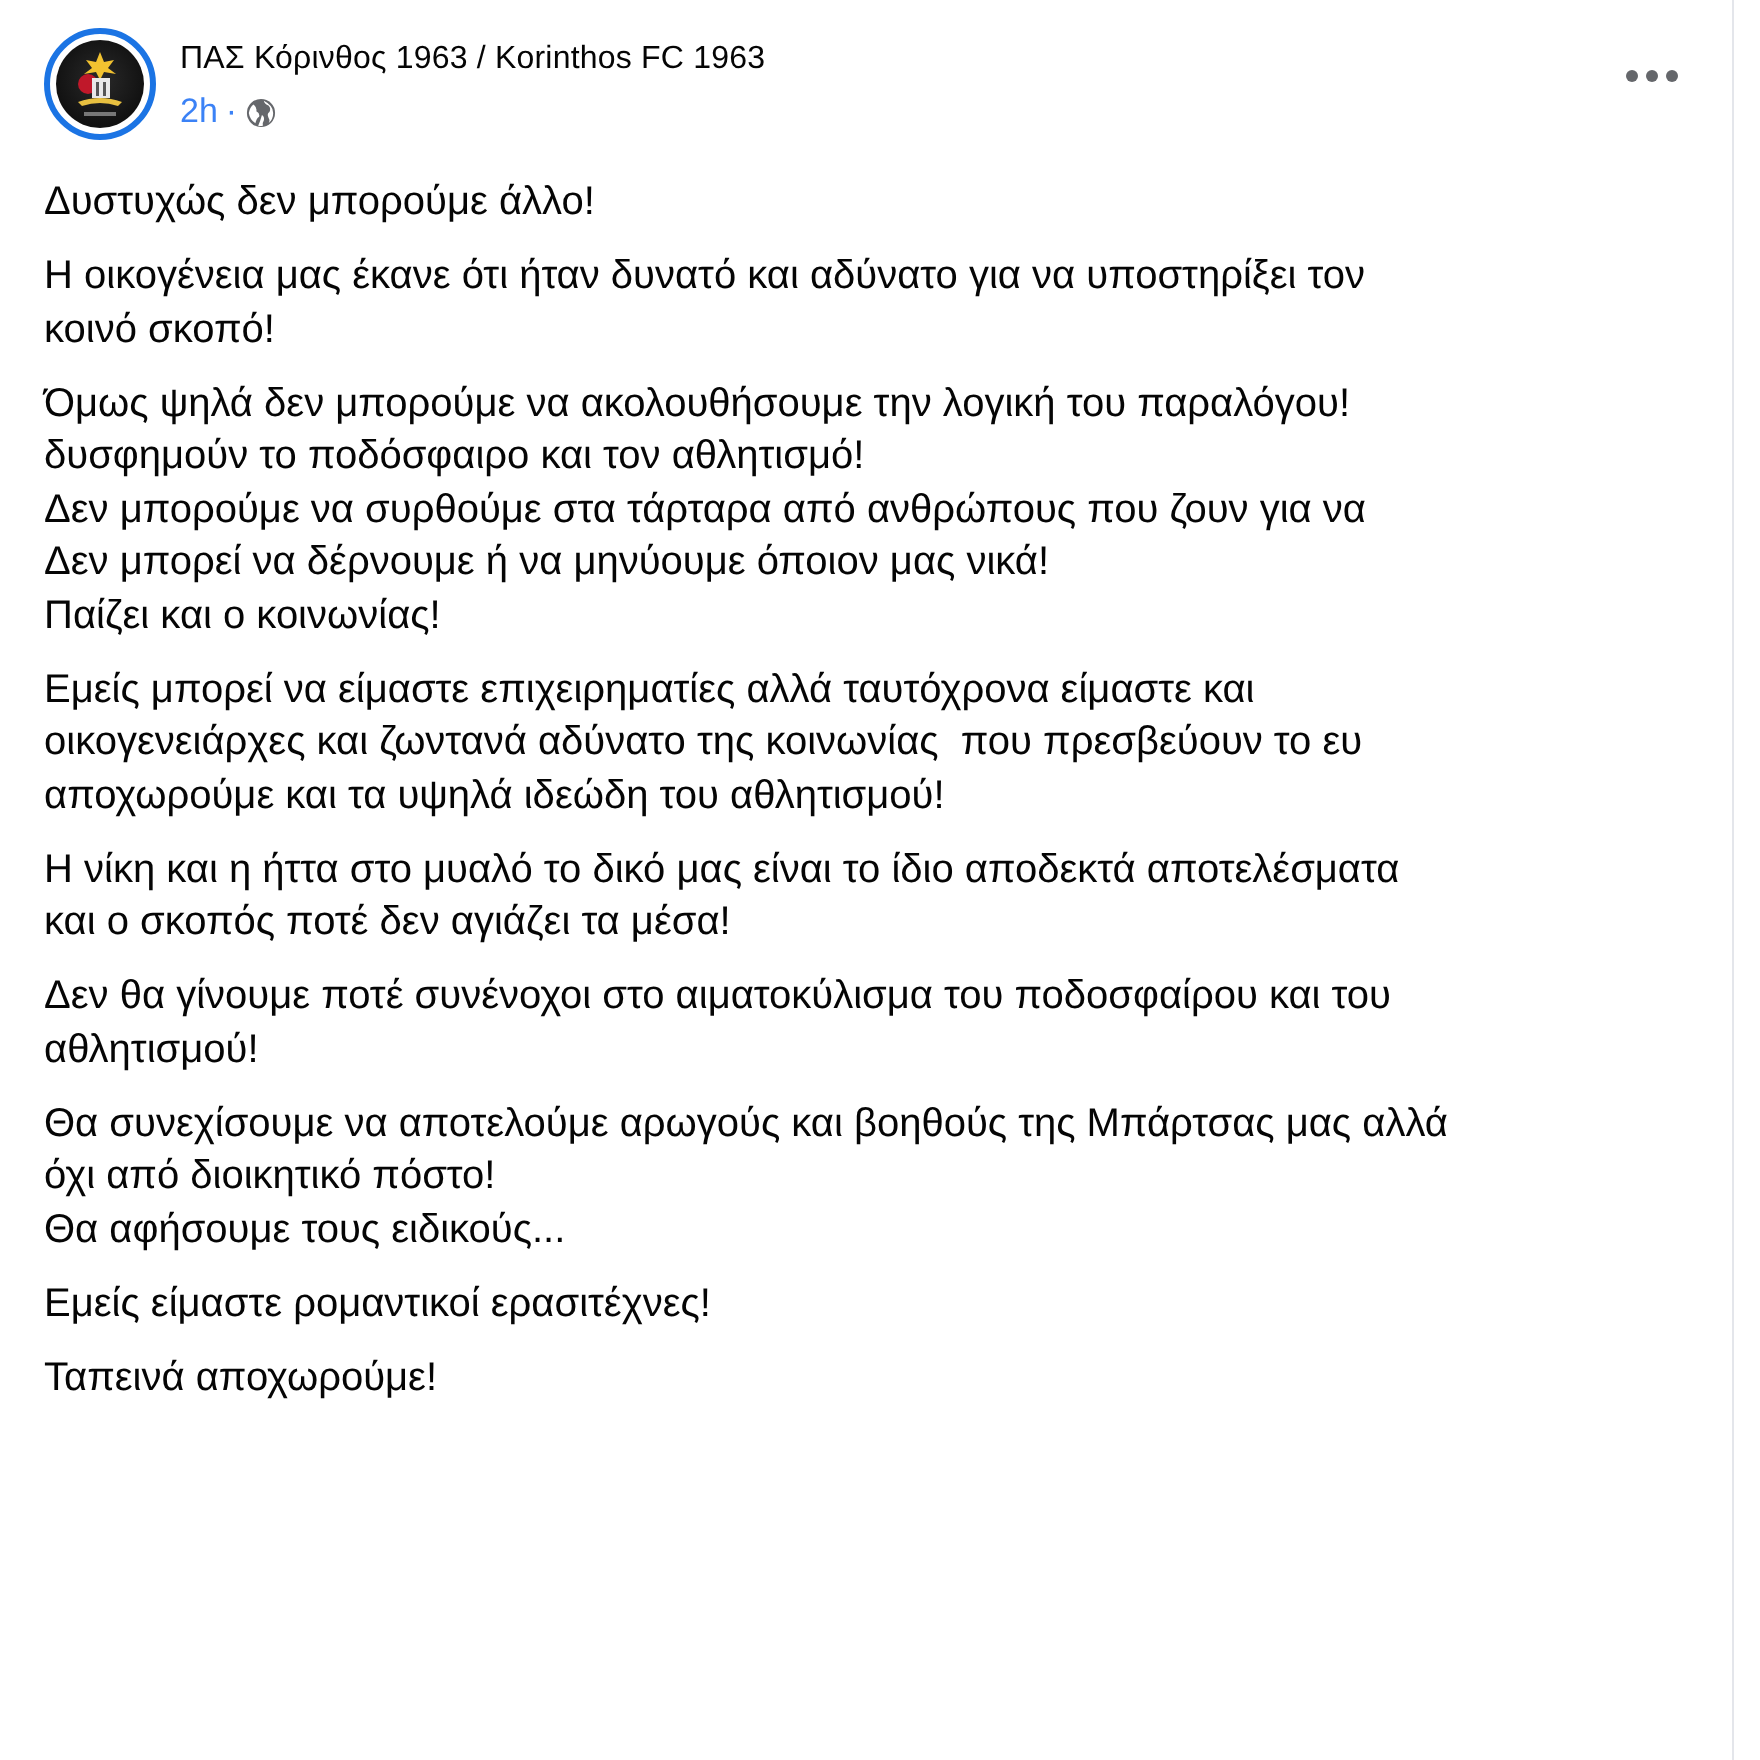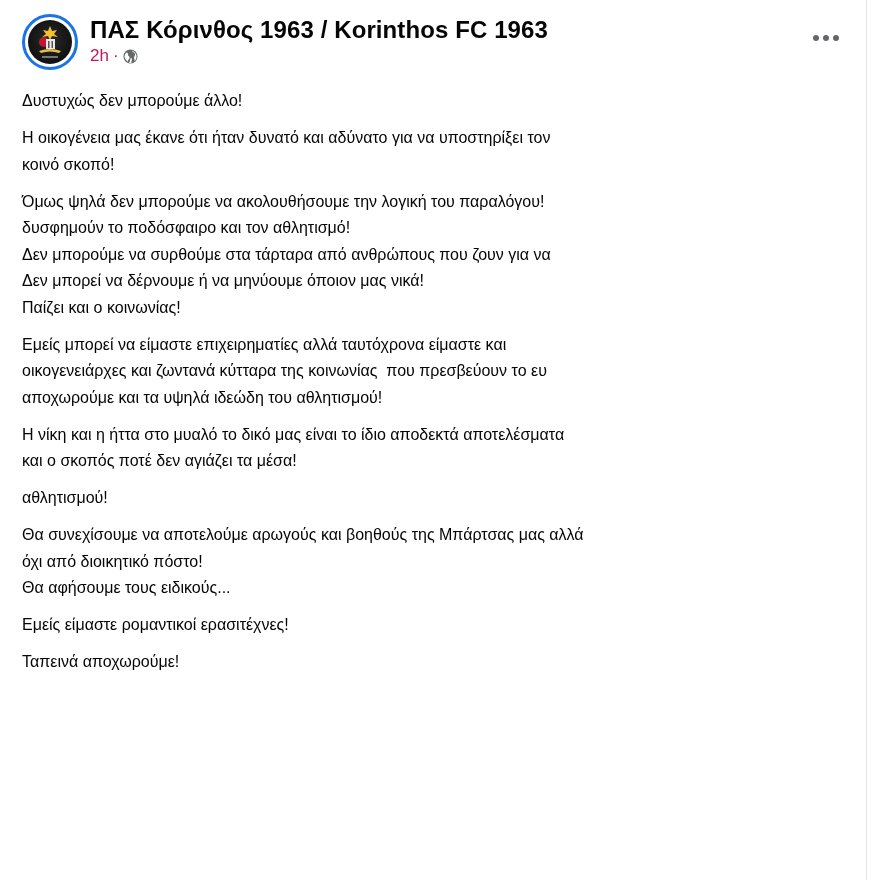--- a/index.html
+++ b/index.html
@@ -47,31 +47,31 @@
       overflow: hidden;
     }
     .avatar-inner svg { position: absolute; left: 0; top: 0; width: 100%; height: 100%; }
     .meta {
       margin-left: 12px;
       display: flex;
       flex-direction: column;
       justify-content: center;
     }
     .page-name {
-      font-size: 24px;
-      font-weight: 700;
+      font-size: 16px;
+      font-weight: 400;
       color: #050505;
       line-height: 26px;
       letter-spacing: 0.1px;
     }
     .sub {
       display: flex;
       align-items: center;
       font-size: 17px;
-      color: #be185d;
+      color: #3b82f6;
       line-height: 22px;
       margin-top: 2px;
     }
     .sub .dot { margin: 0 4px; }
     .globe {
       width: 15px; height: 15px;
       display: inline-block;
     }
     .more-button {
       position: absolute;
@@ -86,21 +86,21 @@
     .more-button span {
       width: 6px; height: 6px;
       border-radius: 50%;
       background: #65676b;
       display: inline-block;
     }
     .body {
       position: absolute;
       left: 22px; top: 88px;
       width: 830px;
-      font-size: 16px;
+      font-size: 20px;
       line-height: 26.5px;
       color: #050505;
     }
     .para {
       margin: 0 0 10.5px 0;
     }
     .line { display: block; white-space: pre; }
   </style>
 </head>
 <body>
@@ -151,28 +151,29 @@
       </div>
       <div class="para">
         <span class="line">Όμως ψηλά δεν μπορούμε να ακολουθήσουμε την λογική του παραλόγου!</span>
         <span class="line">δυσφημούν το ποδόσφαιρο και τον αθλητισμό!</span>
         <span class="line">Δεν μπορούμε να συρθούμε στα τάρταρα από ανθρώπους που ζουν για να</span>
         <span class="line">Δεν μπορεί να δέρνουμε ή να μηνύουμε όποιον μας νικά!</span>
         <span class="line">Παίζει και ο κοινωνίας!</span>
       </div>
       <div class="para">
         <span class="line">Εμείς μπορεί να είμαστε επιχειρηματίες αλλά ταυτόχρονα είμαστε και</span>
-        <span class="line">οικογενειάρχες και ζωντανά κύτταρα της κοινωνίας  που πρεσβεύουν το ευ</span>
+        <span class="line">οικογενειάρχες και ζωντανά αδύνατο της κοινωνίας  που πρεσβεύουν το ευ</span>
         <span class="line">αποχωρούμε και τα υψηλά ιδεώδη του αθλητισμού!</span>
       </div>
       <div class="para">
         <span class="line">Η νίκη και η ήττα στο μυαλό το δικό μας είναι το ίδιο αποδεκτά αποτελέσματα</span>
         <span class="line">και ο σκοπός ποτέ δεν αγιάζει τα μέσα!</span>
       </div>
       <div class="para">
+        <span class="line">Δεν θα γίνουμε ποτέ συνένοχοι στο αιματοκύλισμα του ποδοσφαίρου και του</span>
         <span class="line">αθλητισμού!</span>
       </div>
       <div class="para">
         <span class="line">Θα συνεχίσουμε να αποτελούμε αρωγούς και βοηθούς της Μπάρτσας μας αλλά</span>
         <span class="line">όχι από διοικητικό πόστο!</span>
         <span class="line">Θα αφήσουμε τους ειδικούς...</span>
       </div>
       <div class="para">
         <span class="line">Εμείς είμαστε ρομαντικοί ερασιτέχνες!</span>
       </div>

